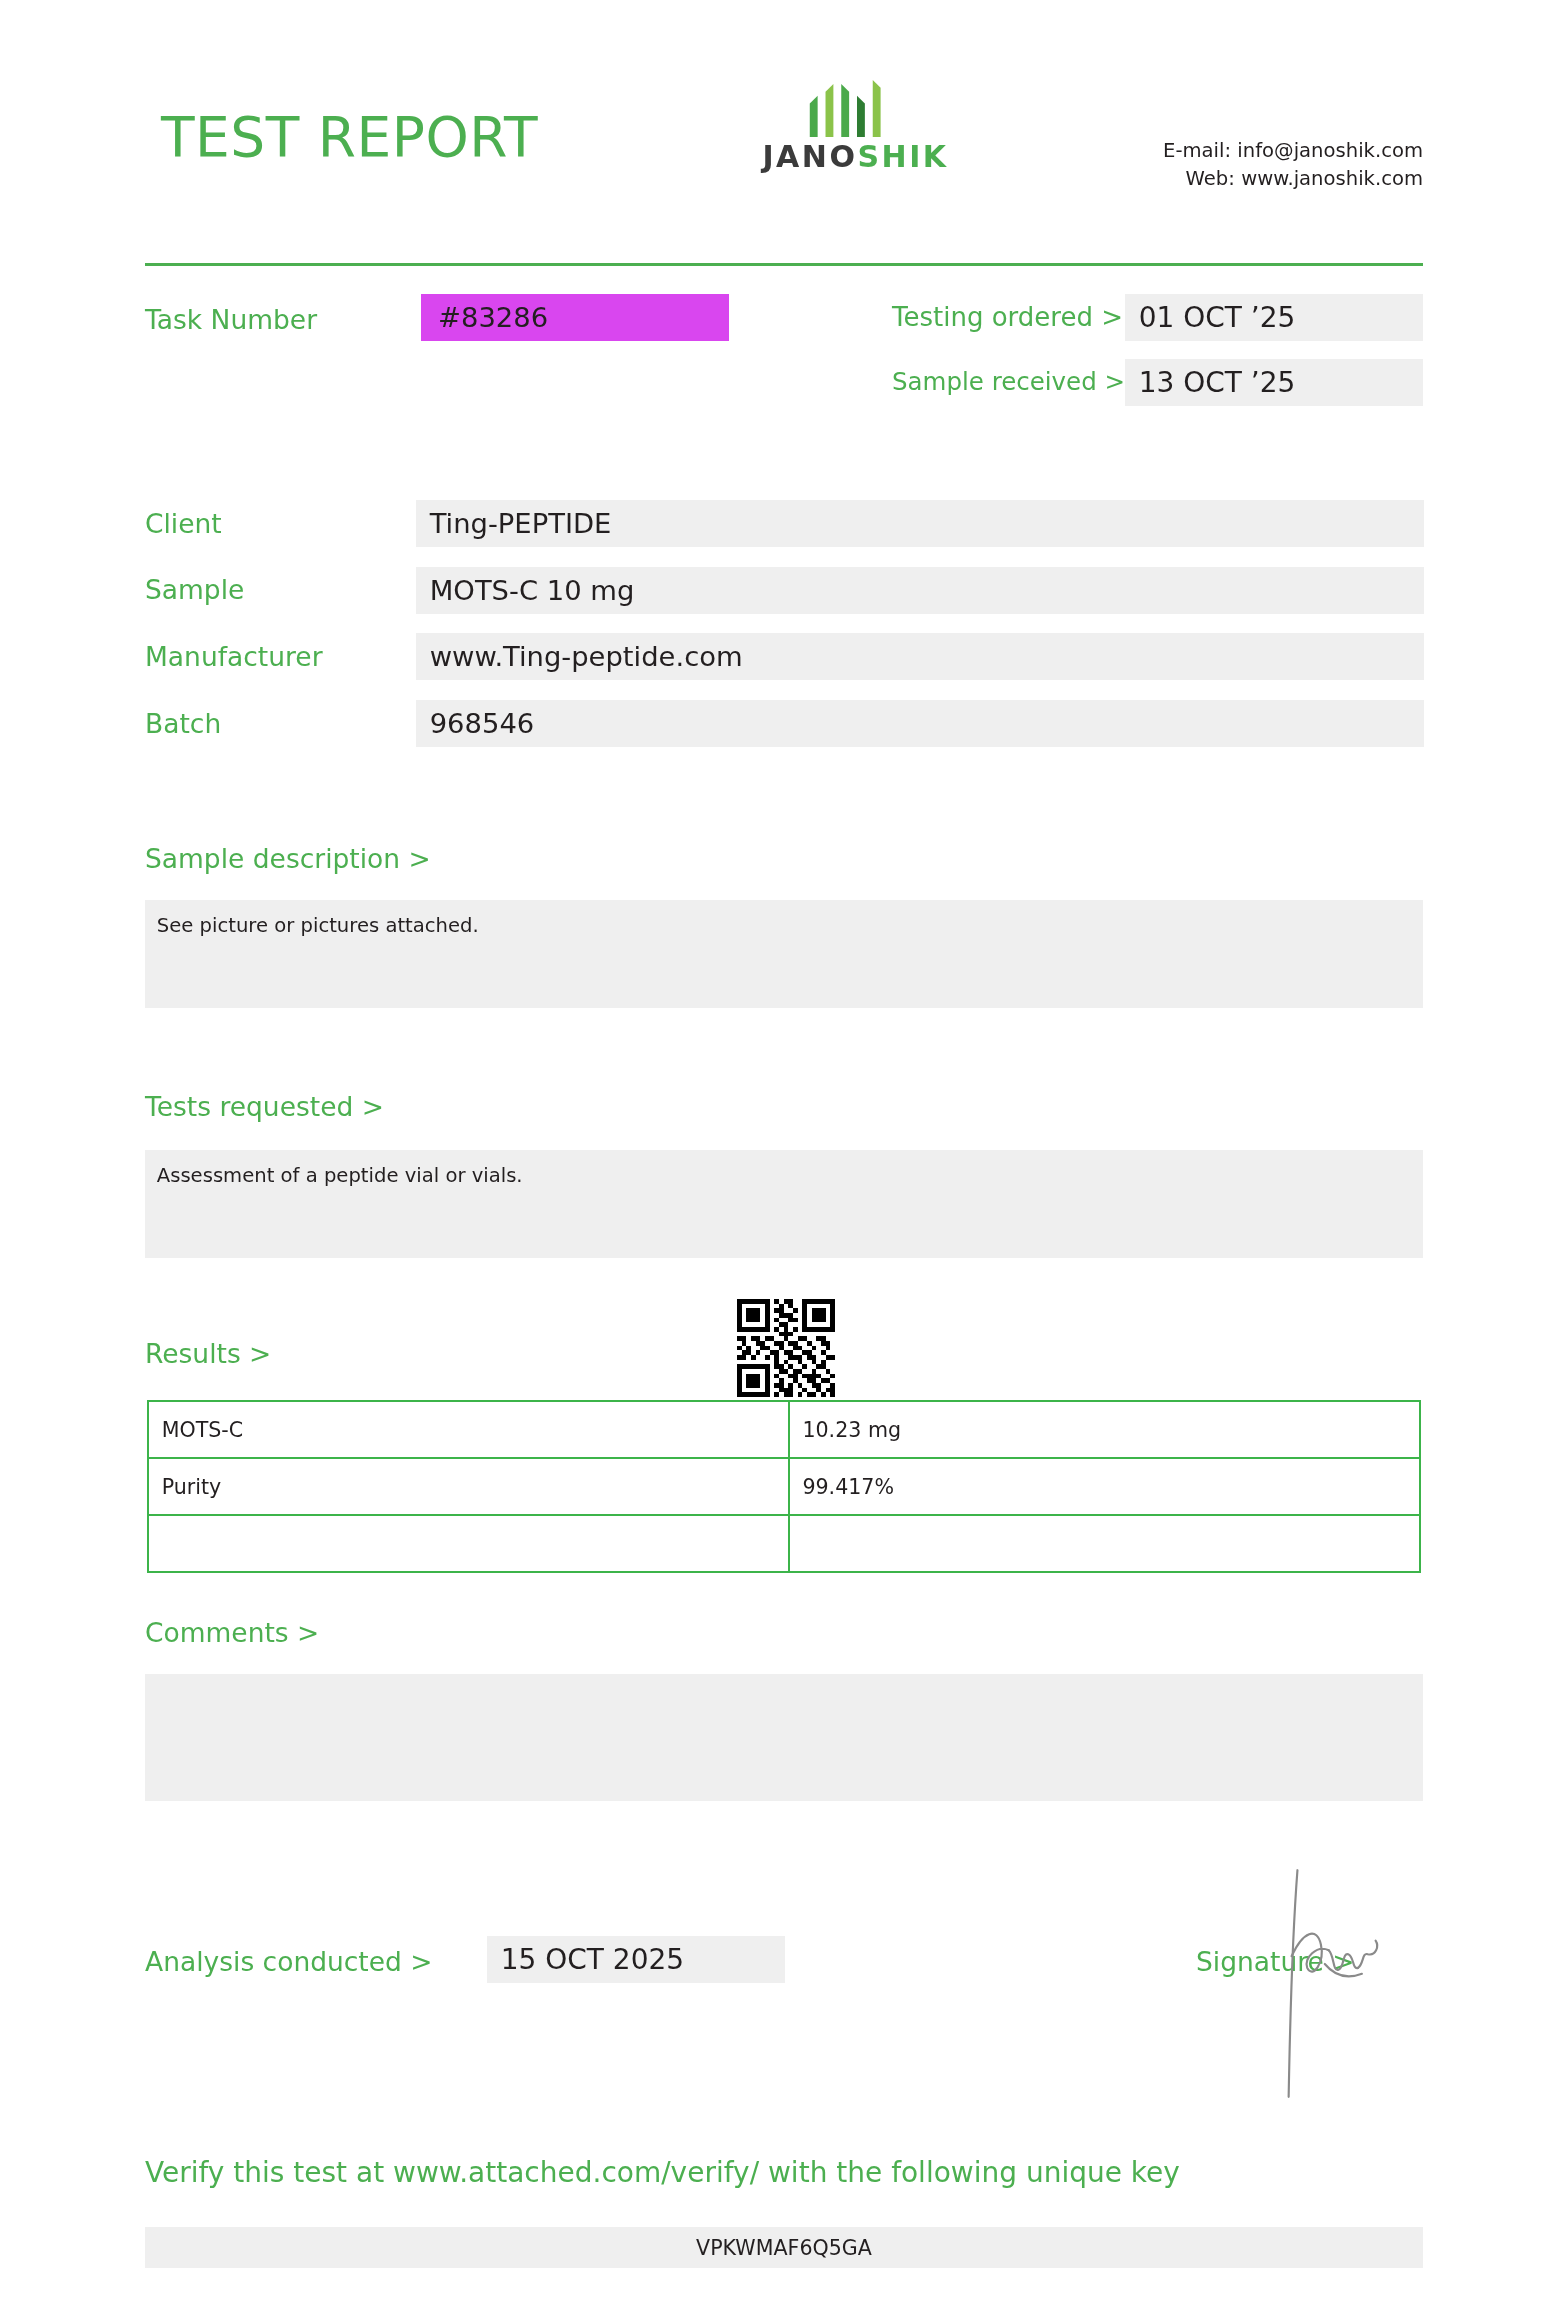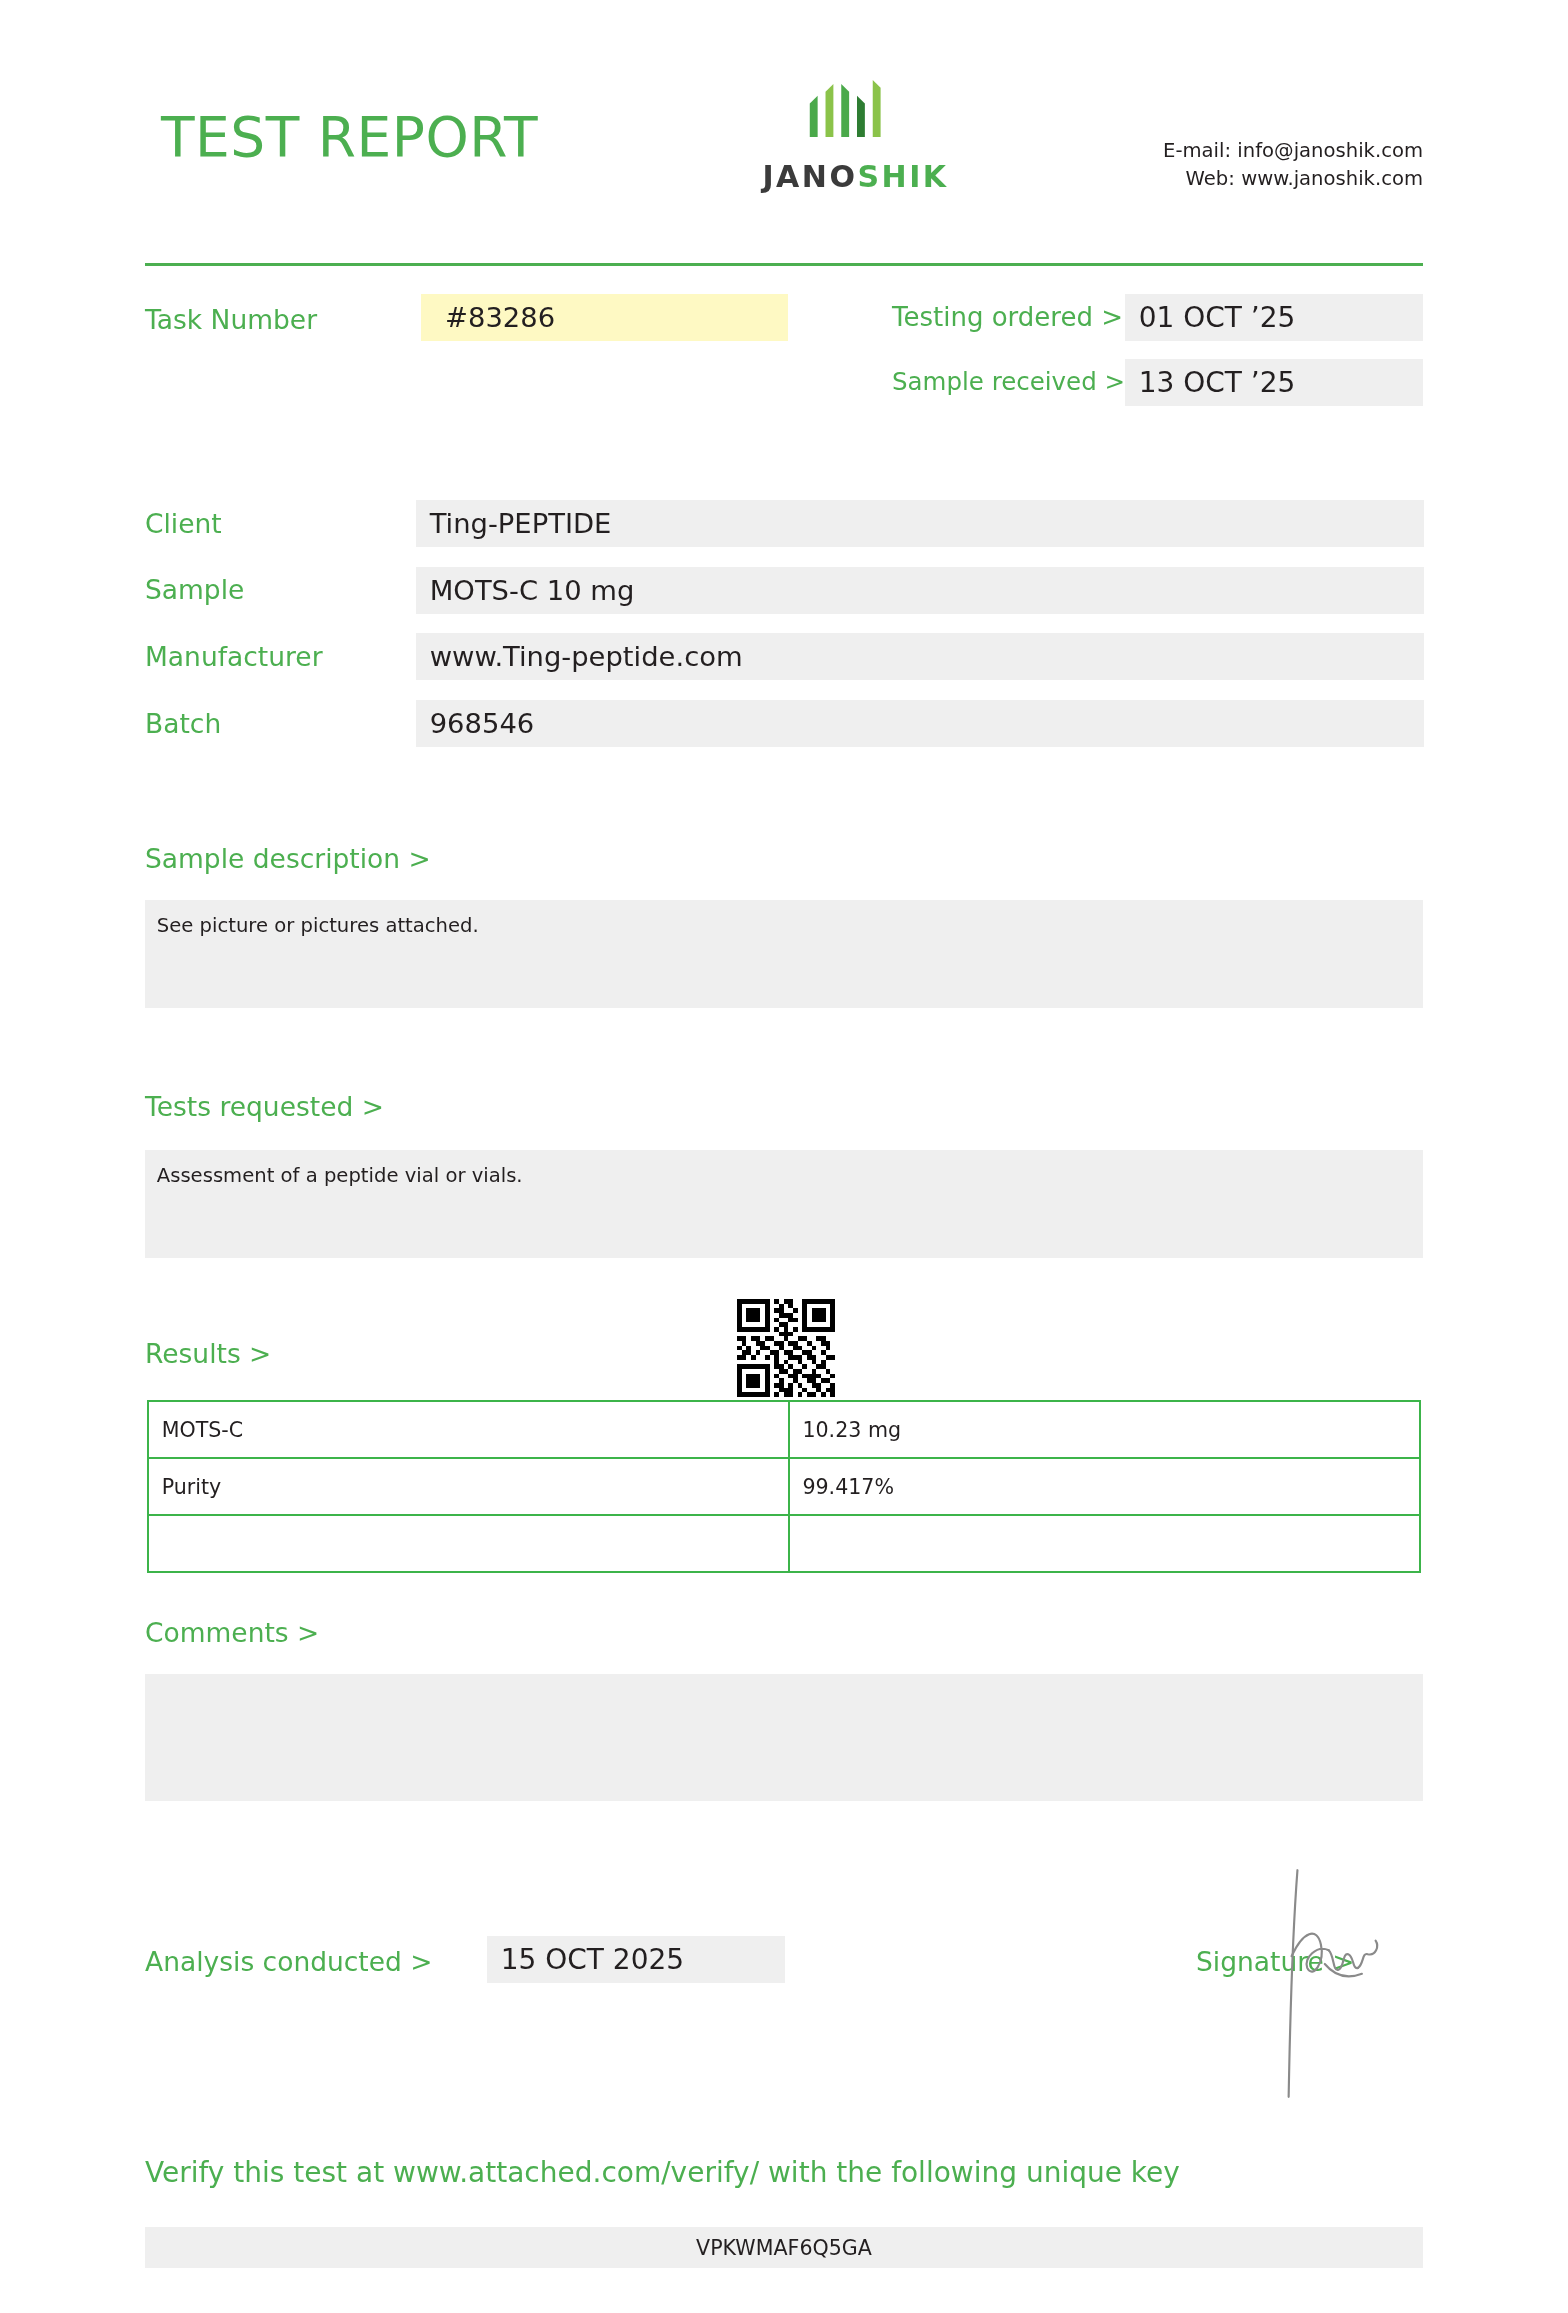--- a/index.html
+++ b/index.html
@@ -55,21 +55,21 @@
   }
   .brand-logo {
     height: 61px;
     display: block;
     margin: 0 auto;
   }
   .brand-name {
     font-size: 30px;
     letter-spacing: 2.5px;
     font-weight: 700;
-    margin-top: 20px;
+    margin-top: 0;
     white-space: nowrap;
   }
   .brand-name .dark { color: #3b3b3b; }
   .brand-name .green { color: #4caf50; }
 
   .contact {
     position: absolute;
     right: 0;
     top: 137px;
     text-align: right;
@@ -100,28 +100,28 @@
   }
   .task-label {
     position: absolute;
     left: 0;
     top: 9.8px;
   }
   .task-value {
     position: absolute;
     left: 276px;
     top: 0px;
-    width: 367px;
+    width: 308px;
     height: 47px;
-    background: #fef9c3;
+    background: #d946ef;
     font-size: 27.4px;
     color: #231f20;
     display: flex;
     align-items: center;
-    padding-left: 24px;
+    padding-left: 17px;
     box-sizing: border-box;
   }
   .ordered-label {
     position: absolute;
     left: 747px;
     top: 7.8px;
     font-size: 26px;
     color: #4caf50;
   }
   .ordered-value {

